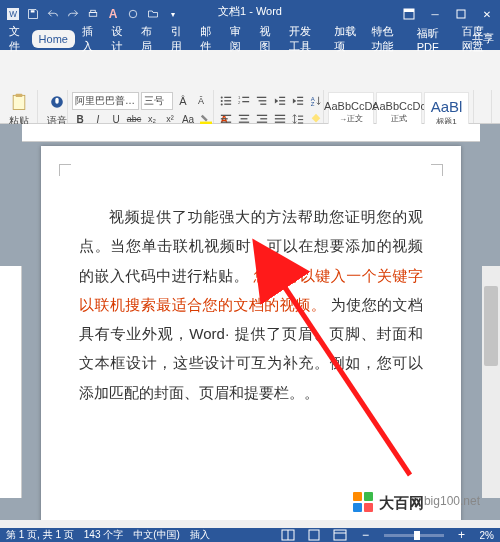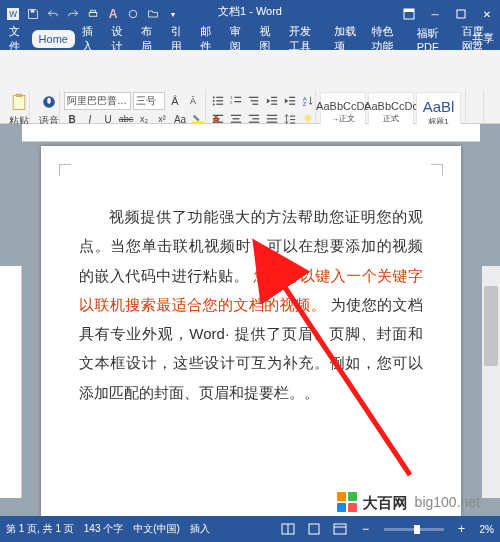--- a/index.html
+++ b/index.html
@@ -47,35 +47,35 @@
 
   .cropmark { position:absolute; width:12px; height:12px; }
   .cropmark.tl { top:18px; left:18px; border-left:1px solid #bbb; border-top:1px solid #bbb;}
   .cropmark.tr { top:18px; right:18px; border-right:1px solid #bbb; border-top:1px solid #bbb;}
 
   
   .vscroll { position: absolute; right: 0; top: 142px; bottom: 22px; width: 18px; background:#ececec; }
   .vscroll .thumb { position:absolute; top:20px; width:14px; left:2px; height:80px; background:#c4c4c4; border-radius:2px;}
 
   
-  .statusbar { position:absolute; left:0; right:0; bottom:0; height:26px; background:#2b579a; color:#fff; font-size:10px; display:flex; align-items:center; padding:0 6px; gap:10px;}
+  .statusbar { position:absolute; left:0; right:0; bottom:0; height:14px; background:#2b579a; color:#fff; font-size:10px; display:flex; align-items:center; padding:0 6px; gap:10px;}
   .statusbar .spacer { flex:1;}
   .statusbar .viewbtn { width:16px; height:16px; display:flex; align-items:center; justify-content:center;}
   .statusbar .zoomslider { width:60px; height:3px; background:#6f8bbb; position:relative; }
   .statusbar .zoomslider .zthumb { position:absolute; top:-3px; left:50%; width:6px; height:9px; background:#fff;}
 
   
   .arrow-overlay { position:absolute; pointer-events:none; }
 
   
   .watermark { position:absolute; right:20px; bottom:28px; display:flex; align-items:center; gap:4px; }
   .watermark .logo { width:24px; height:24px; position:relative; }
   .watermark .wtext { display:flex; flex-direction:row; line-height:1;}
   .watermark .wtext .t1 { font-size:15px; color:#333; font-weight:600;}
-  .watermark .wtext .t2 { font-size:14px; color:#888;padding-left:7px;}
+  .watermark .wtext .t2 { font-size:12px; color:#888;}
 </style>
 </head>
 <body>
 
 <div class="titlebar">
   <div class="qat">
     <span class="qicon">
         <svg viewBox="0 0 16 16">
           <rect width="16" height="16" fill="#fff" opacity="0.9"></rect>
           <text x="3" y="12" font-size="11" fill="#2b579a">W</text>
@@ -147,21 +147,21 @@
   <span class="tab">开发工具</span>
   <span class="tab">加载项</span>
   <span class="tab">特色功能</span>
   <span class="tab">福昕PDF</span>
   <span class="tab">百度网盘</span>
   <span class="share">共享</span>
 </div>
 
 <div class="ribbon">
 
-  <div class="ribgroup" style="width:30px">
+  <div class="ribgroup" style="width:38px">
     <div class="bigbtn">
       <svg viewBox="0 0 24 24">
           <rect x="5" y="4" width="14" height="17" fill="#fffad1" stroke="#c0a050"></rect>
           <rect x="8" y="2" width="8" height="4" rx="1" fill="#d4b26a"></rect>
         </svg>
       <span>粘贴</span>
     </div>
     <div class="glabel">剪贴板</div>
   </div>
 

